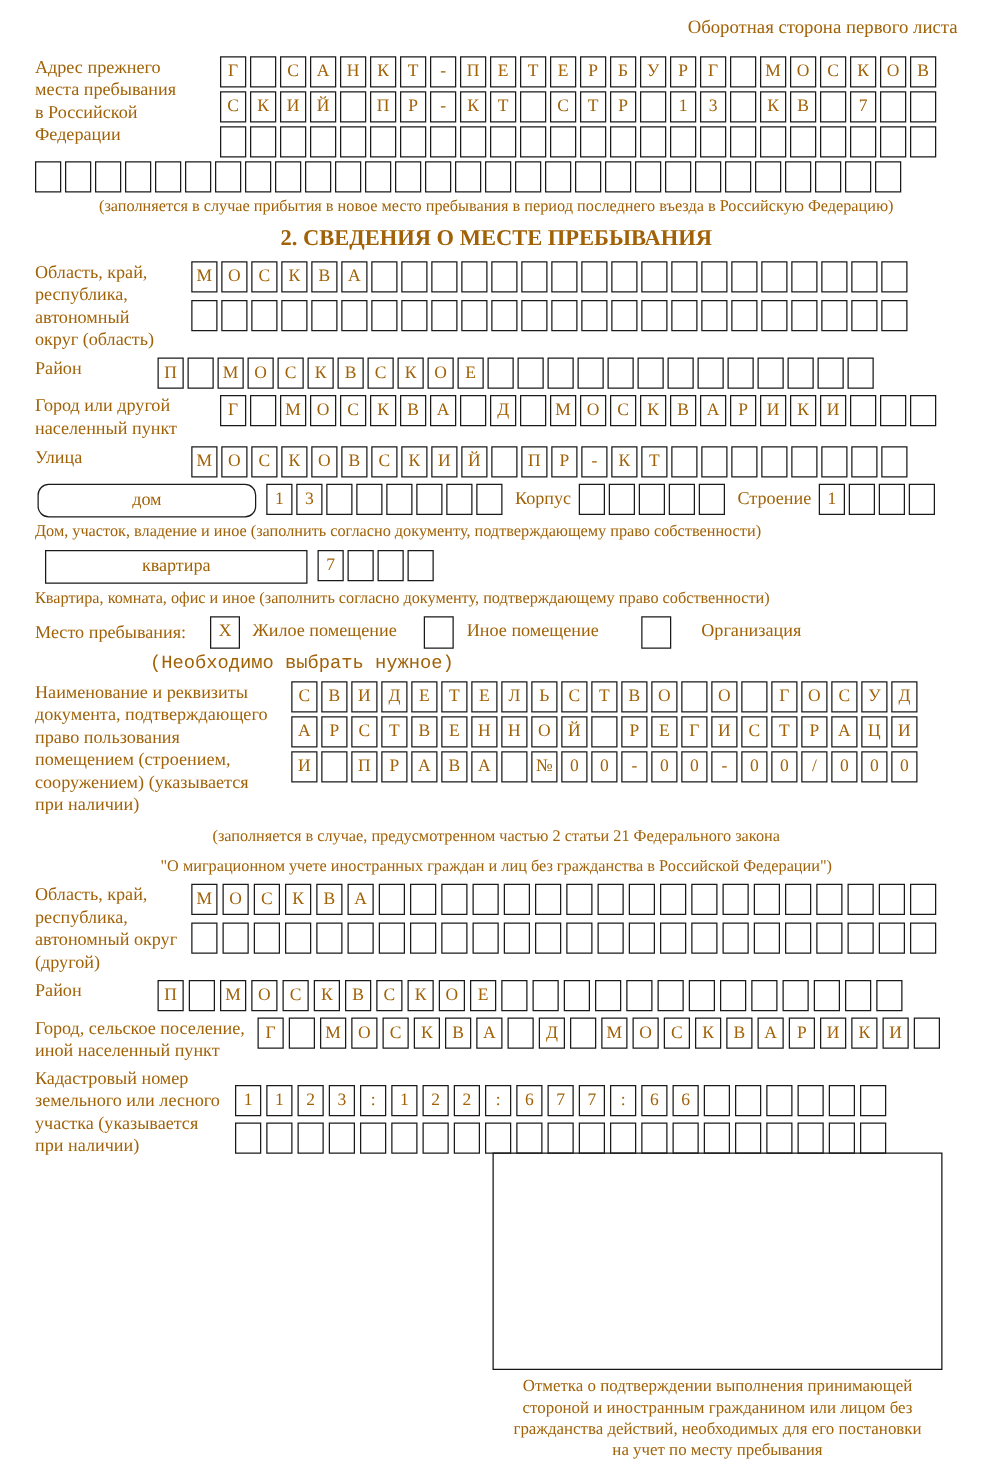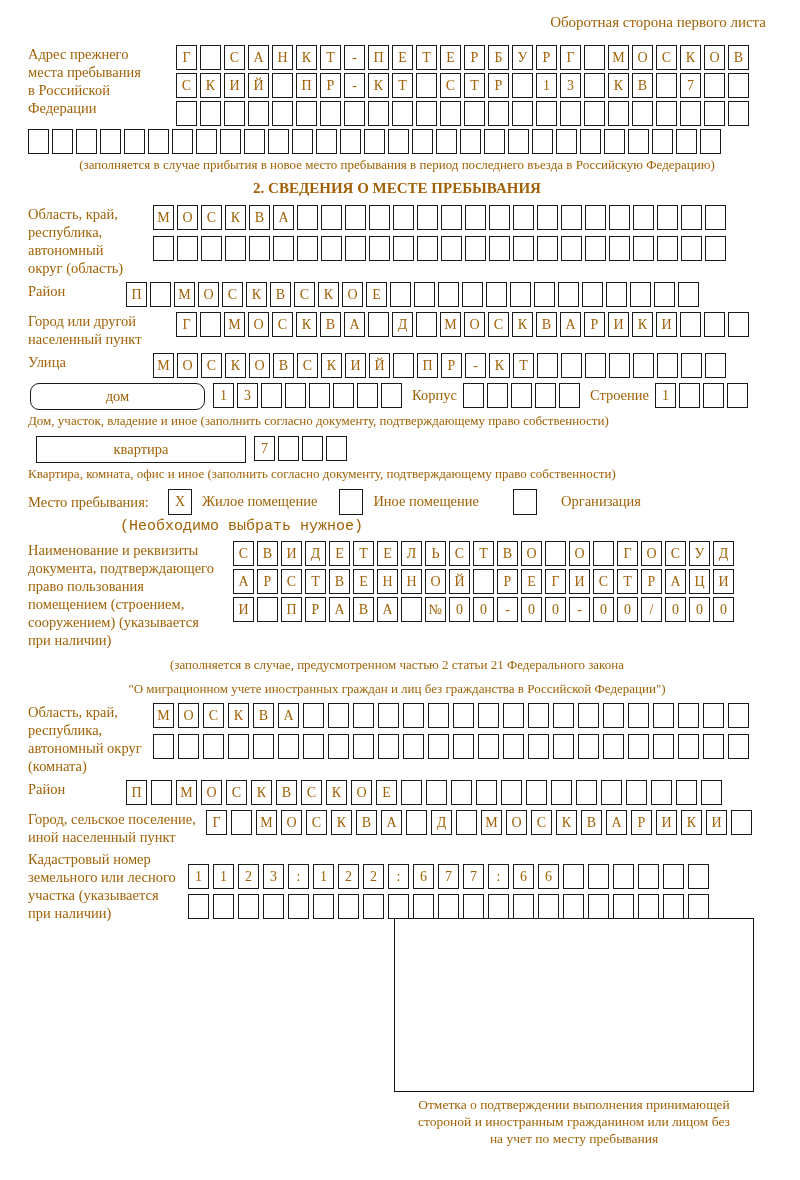--- a/index.html
+++ b/index.html
@@ -16,21 +16,21 @@
   .cells{display:flex;column-gap:3px;}
   .cells.sp{column-gap:4px;}
   .cell{
     flex:0 0 auto;width:21px;height:25px;box-sizing:border-box;
     border:1.6px solid #1a1a1a;display:flex;align-items:center;justify-content:center;
     font-size:14px;line-height:1;
   }
   .fullrow{margin-top:3px;}
   .caption{font-size:13px;margin:3px 0 7px;}
   .center{text-align:center;}
-  .sec-title{font-weight:bold;text-align:center;font-size:15px;margin:2px 0 8px;}
+  .sec-title{font-weight:bold;text-align:center;font-size:18px;margin:2px 0 8px;}
   .row{display:flex;align-items:flex-start;margin-top:5px;}
   .widebox{
     box-sizing:border-box;border:1.6px solid #1a1a1a;height:27px;
     display:flex;align-items:center;justify-content:center;font-size:14.5px;flex-shrink:0;
   }
   .inline-label{font-size:14.5px;padding:4px 6px 0 10px;white-space:nowrap;}
   .checkbox{
     width:24px;height:26px;box-sizing:border-box;border:1.6px solid #1a1a1a;
     display:flex;align-items:center;justify-content:center;font-size:14px;margin:0 10px;flex-shrink:0;
   }
@@ -463,21 +463,21 @@
   </div>
 
   <div class="caption center" style="margin:8px;">(заполняется в случае, предусмотренном частью 2 статьи 21 Федерального закона</div>
   <div class="caption center" style="margin:2px 0 6px;">"О миграционном учете иностранных граждан и лиц без гражданства в Российской Федерации")</div>
 
   <div class="fieldblock">
     <div class="flabel w125">
       <div>Область, край,</div>
       <div>республика,</div>
       <div>автономный округ</div>
-      <div>(комната)</div>
+      <div>(другой)</div>
     </div>
     <div class="cellcol" style="row-gap:6px;">
       <div class="cells sp">
           <span class="cell">М</span>
           <span class="cell">О</span>
           <span class="cell">С</span>
           <span class="cell">К</span>
           <span class="cell">В</span>
           <span class="cell">А</span>
           <span class="cell"></span>
@@ -644,17 +644,18 @@
           <span class="cell"></span>
         </div>
     </div>
   </div>
 
   <div class="stamp-col">
     <div class="stamp-box"></div>
     <div class="stamp-caption">
       <div>Отметка о подтверждении выполнения принимающей</div>
       <div>стороной и иностранным гражданином или лицом без</div>
+      <div>гражданства действий, необходимых для его постановки</div>
       <div>на учет по месту пребывания</div>
     </div>
   </div>
 
 </div>
 
 </body></html>

